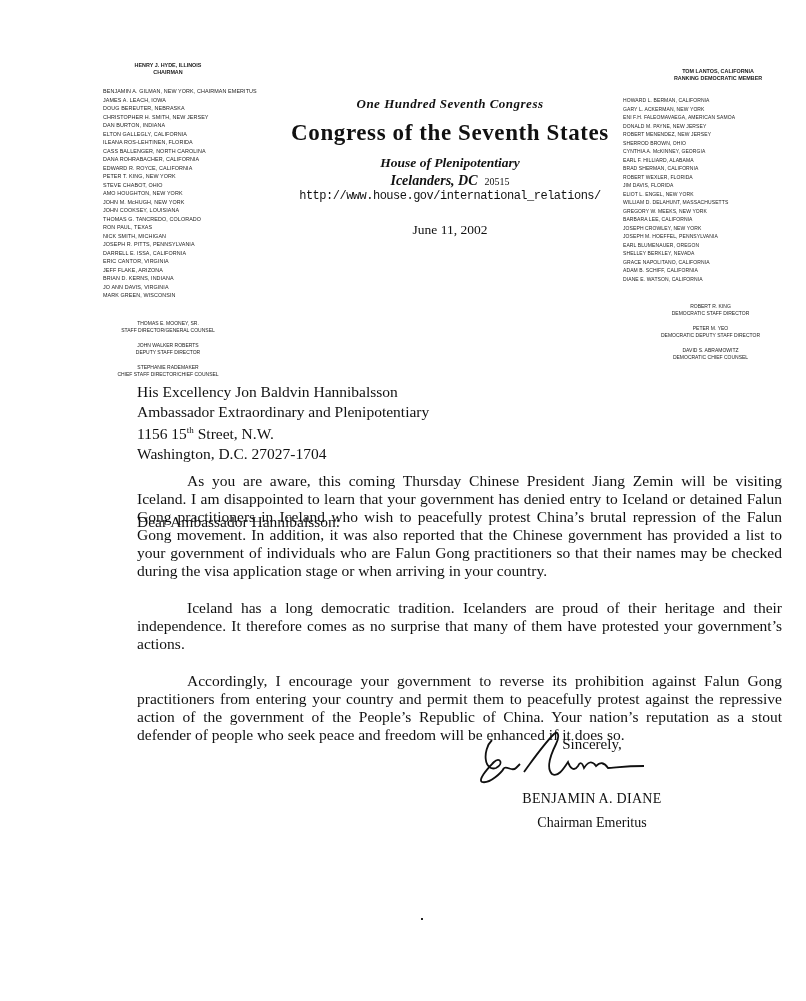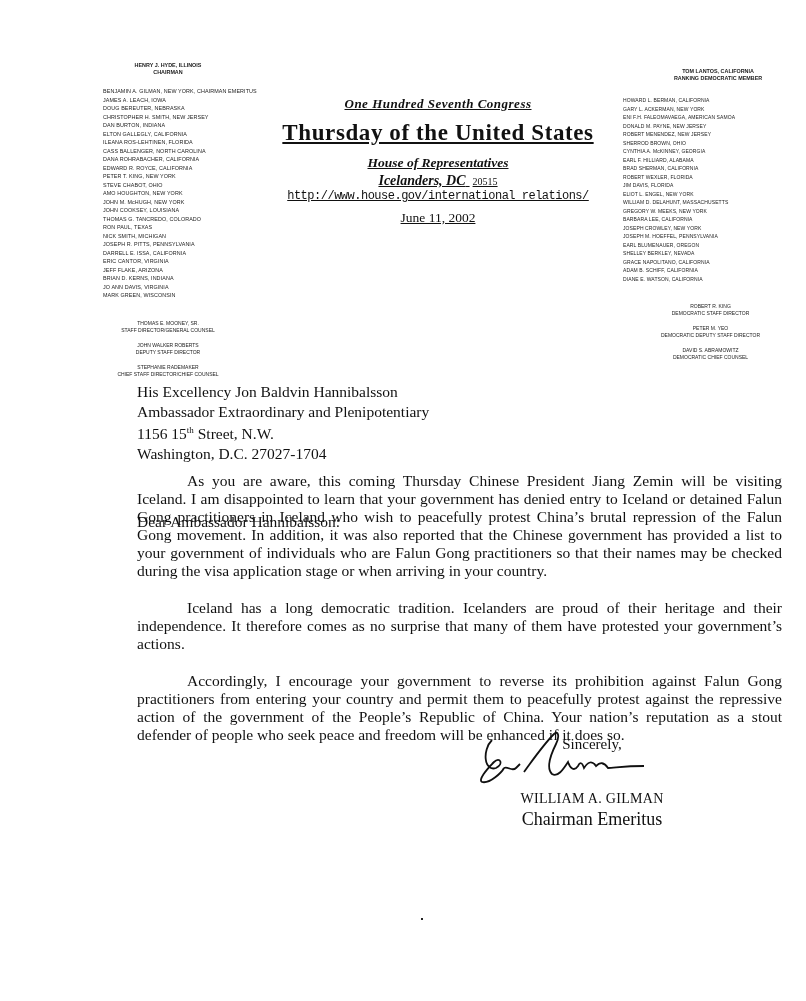--- a/index.html
+++ b/index.html
@@ -103,30 +103,30 @@
         <div>PETER M. YEO</div>
         <div>DEMOCRATIC DEPUTY STAFF DIRECTOR</div>
       </div>
       <div class="s">
         <div>DAVID S. ABRAMOWITZ</div>
         <div>DEMOCRATIC CHIEF COUNSEL</div>
       </div>
     </div>
 </div>
 
-<div class="abs" style="left:268px; top:96px; width:340px; text-align:center;text-decoration:underline;">
+<div class="abs" style="left:280px; top:96px; width:340px; text-align:center;">
   <div class="bl" style="font-size:13px; font-style:italic; letter-spacing:0.5px;">One Hundred Seventh Congress</div>
-  <div class="bl" style="font-size:23px; margin-top:8px; letter-spacing:0.6px;">Thursday of the United States</div>
-  <div class="bl" style="font-size:13.5px; margin-top:9px; font-style:italic;">House of Representatives</div>
+  <div class="bl" style="font-size:23px; margin-top:8px; letter-spacing:0.6px;">Congress of the Seventh States</div>
+  <div class="bl" style="font-size:13.5px; margin-top:9px; font-style:italic;">House of Plenipotentiary</div>
   <div style="margin-top:0px;">
     <span class="bl" style="font-size:14px; font-style:italic;">Icelanders, DC</span>
     <span style="font-size:10px; margin-left:3px;">20515</span>
   </div>
   <div style="font-size:12px; font-family:'Liberation Mono', monospace; letter-spacing:-0.5px;">http://www.house.gov/international_relations/</div>
-  <div style="font-size:13.5px; margin-top:7px;">June 11, 2002</div>
+  <div style="font-size:13.5px; margin-top:19px;">June 11, 2002</div>
 </div>
 
 <div class="abs addr" style="left:137px; top:334px;">
   <div>His Excellency Jon Baldvin Hannibalsson</div>
   <div>Ambassador Extraordinary and Plenipotentiary</div>
   <div><span>1156 15</span><sup>th</sup><span> Street, N.W.</span></div>
   <div>Washington, D.C. 27027-1704</div>
 </div>
 
 <div class="abs addr" style="left:137px; top:464px;">Dear Ambassador Hannibalsson:</div>
@@ -136,17 +136,17 @@
   <p class="body-p">Iceland has a long democratic tradition. Icelanders are proud of their heritage and their independence. It therefore comes as no surprise that many of them have protested your government’s actions.</p>
   <p class="body-p">Accordingly, I encourage your government to reverse its prohibition against Falun Gong practitioners from entering your country and permit them to peacefully protest against the repressive action of the government of the People’s Republic of China. Your nation’s reputation as a stout defender of people who seek peace and freedom will be enhanced if it does so.</p>
 </div>
 
 <div class="abs" style="left:482px; top:736px; width:220px;text-align:center;">
   <div style="font-size:15px;">Sincerely,</div>
   <svg width="210" height="60" viewBox="0 0 210 60" style="position:absolute; left:-8px; top:-8px;">
     <path d="M18 12 C 8 22, 10 44, 22 40 C 30 36, 26 28, 20 34 C 12 42, 4 52, 8 54 C 16 56, 28 44, 30 40 M30 40 C 34 38, 38 44, 42 40 L 46 36" fill="none" stroke="#111" stroke-width="1.8"></path>
     <path d="M50 44 C 60 30, 72 14, 80 6 C 84 2, 86 8, 82 16 C 76 28, 72 40, 78 46 C 84 50, 90 40, 94 34 C 96 40, 100 44, 104 38 C 106 34, 108 34, 110 40 C 114 34, 118 32, 122 38 C 126 34, 130 34, 134 40 C 140 40, 150 38, 170 38" fill="none" stroke="#111" stroke-width="1.8"></path>
   </svg>
-  <div style="font-size:14px; margin-top:38px; letter-spacing:0.3px;">WILLIAM A. GILMAN</div>
-  <div style="font-size:18px; margin-top:2px;">Chairman Emeritus</div>
+  <div style="font-size:14px; margin-top:38px; letter-spacing:0.3px;">BENJAMIN A. DIANE</div>
+  <div style="font-size:14px; margin-top:8px;">Chairman Emeritus</div>
 </div>
 
 <div class="abs" style="left:421px; top:918px; width:2px; height:2px; background:#222;"></div>
 
 </body></html>

